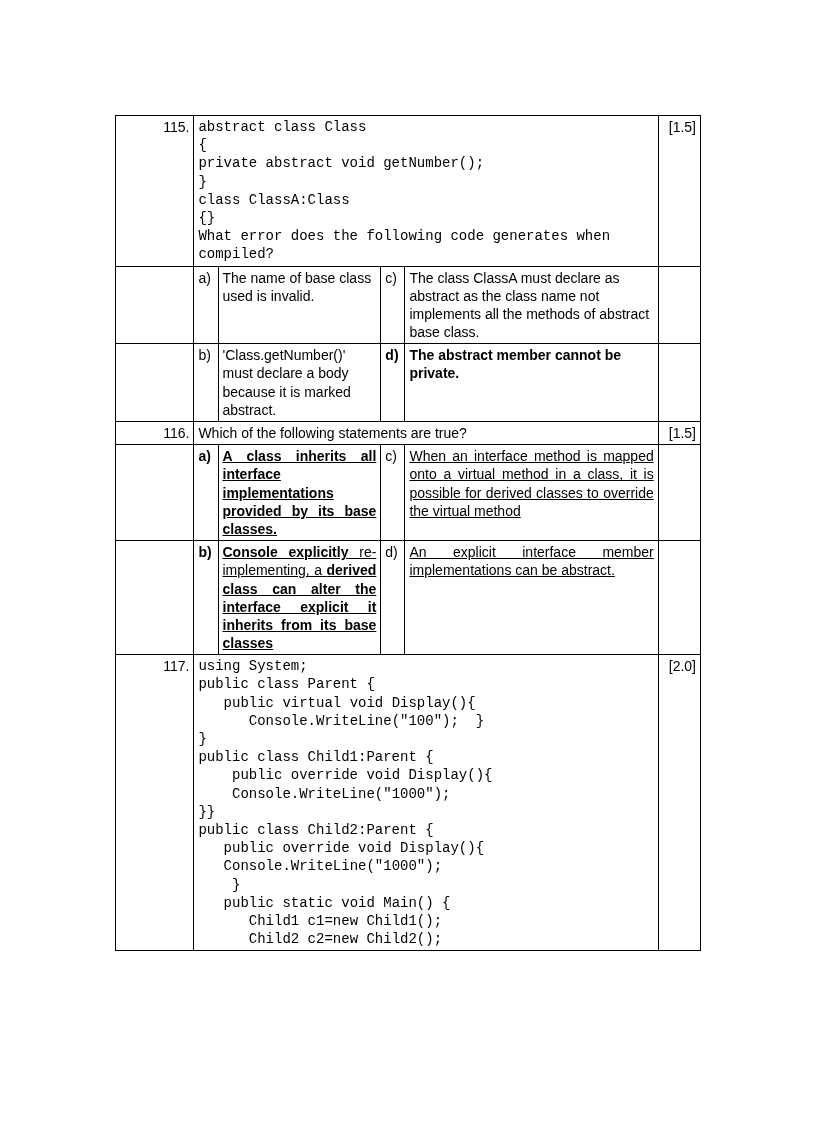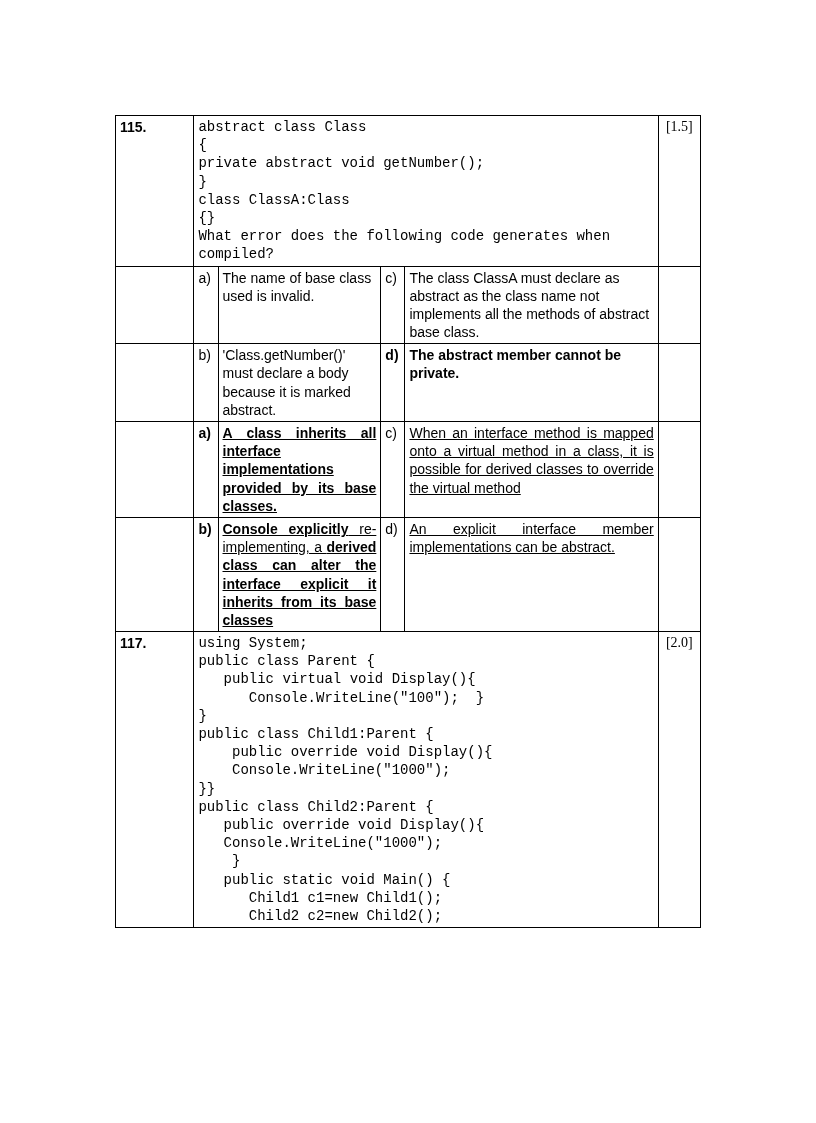--- a/index.html
+++ b/index.html
@@ -19,26 +19,26 @@
       border-collapse: collapse;
       width: 100%;
       table-layout: fixed;
     }
     td {
       border: 1px solid black;
       padding: 2px 4px;
       vertical-align: top;
       line-height: 1.3;
     }
-    .col-num { width: 78px; text-align: left; font-weight: bold; }
+    .col-num { width: 78px; text-align: right; }
     .col-letter { width: 24px; }
     .col-text1 { width: 162px; }
     .col-letter2 { width: 24px; }
     .col-text2 { width: 252px; }
-    .col-marks { width: 42px; text-align: center; font-family: Liberation Serif, serif; }
+    .col-marks { width: 42px; text-align: right; }
     .bold { font-weight: bold; }
     .justify { text-align: justify; text-decoration: underline; }
     .pre { white-space: pre-wrap; font-family: Liberation Mono, monospace; }
   </style>
 </head>
 <body>
 
 <table>
   <colgroup>
     <col class="col-num">
@@ -72,20 +72,25 @@
   <tr>
     <td></td>
     <td>b)</td>
     <td>'Class.getNumber()' must declare a body because it is marked abstract.</td>
     <td class="bold">d)</td>
     <td class="bold">The abstract member cannot be private.</td>
     <td></td>
   </tr>
 
   <tr>
+    <td class="col-num">116.</td>
+    <td colspan="4">Which of the following statements are true?</td>
+    <td class="col-marks">[1.5]</td>
+  </tr>
+  <tr>
     <td></td>
     <td class="bold">a)</td>
     <td class="bold justify">A class inherits all interface implementations provided by its base classes.</td>
     <td>c)</td>
     <td class="justify">When an interface method is mapped onto a virtual method in a class, it is possible for derived classes to override the virtual method</td>
     <td></td>
   </tr>
   <tr>
     <td></td>
     <td class="bold">b)</td>

